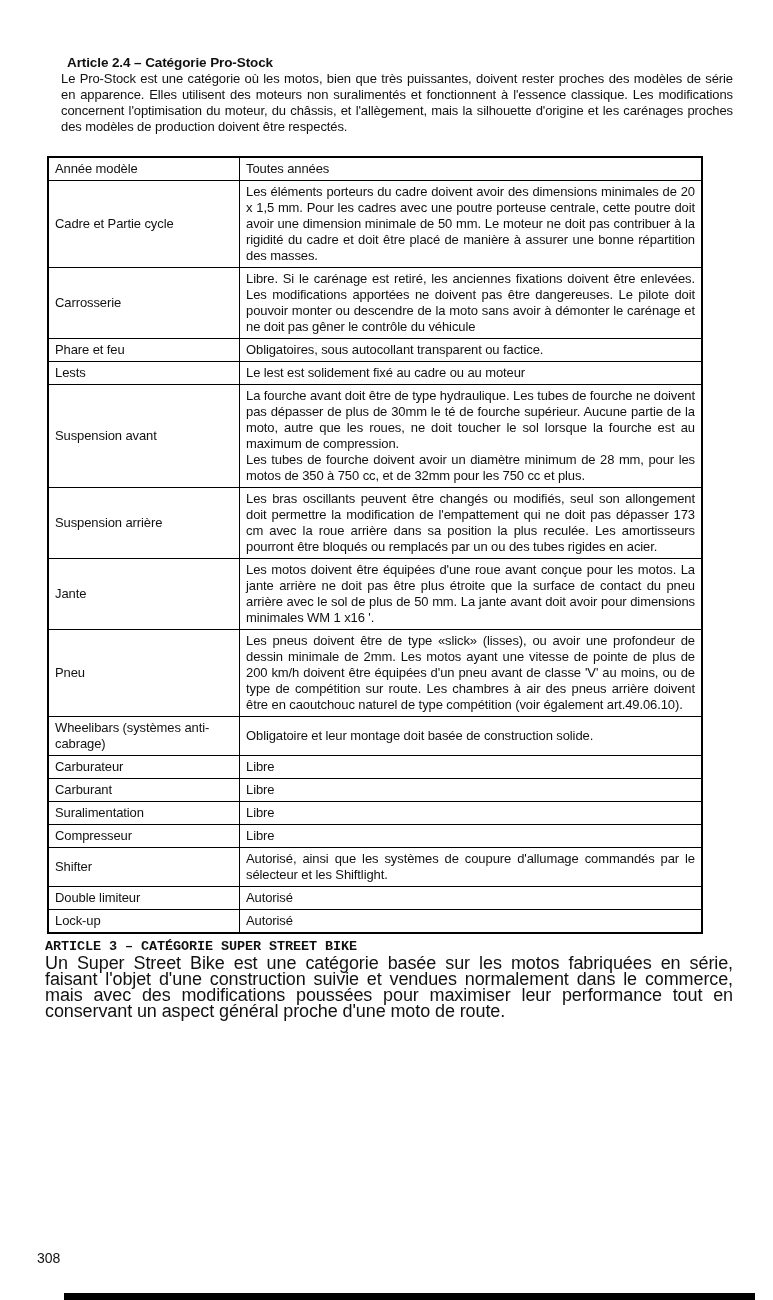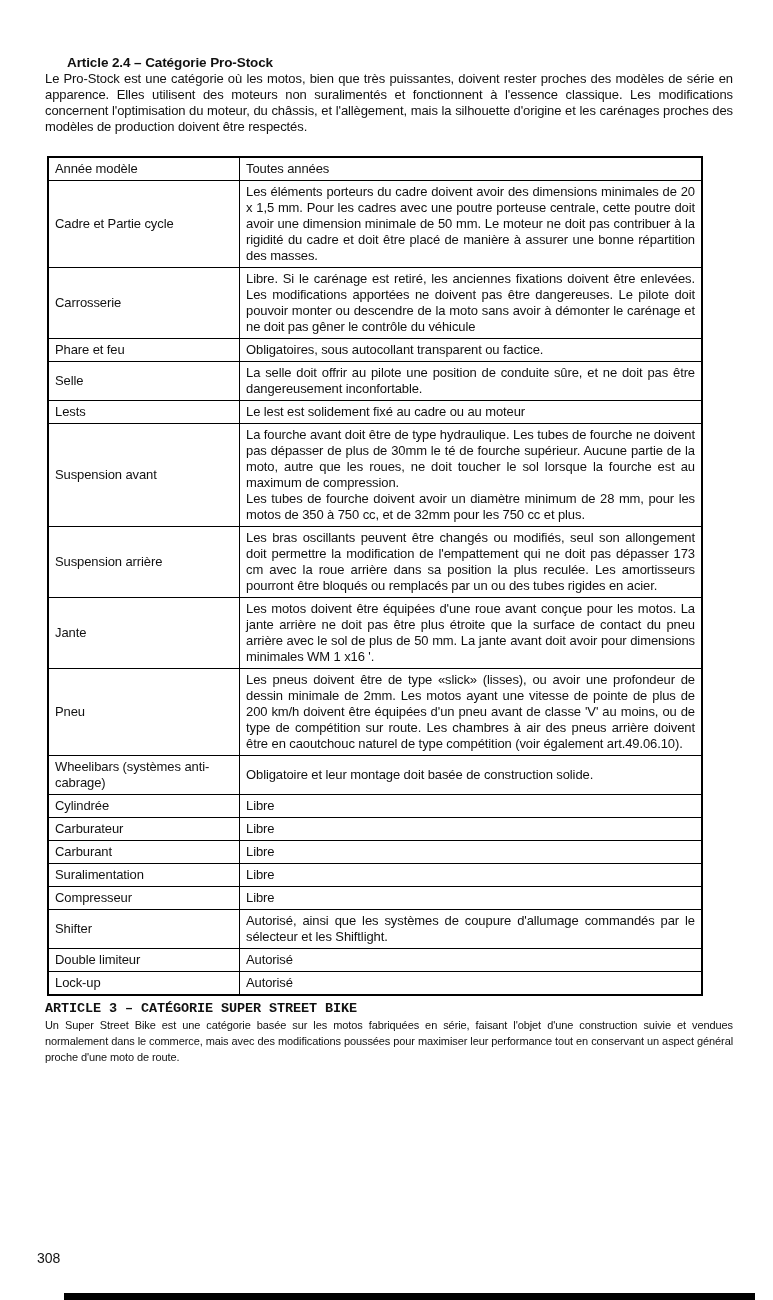--- a/index.html
+++ b/index.html
@@ -14,21 +14,21 @@
   .content{
     position:absolute;
     left:45px;top:55px;width:688px;
   }
   .art-title{
     margin:0 0 1px 22px;
     font-size:13.5px;font-weight:bold;
     letter-spacing:-0.1px;
   }
   .intro{
-    margin:1px 0 0 0;
+    margin:1px 0 0 16px;
     font-size:13px;line-height:16px;
     text-align:justify;
     letter-spacing:-0.1px;
   }
   table.spec{
     border-collapse:collapse;
     margin:21px 0 0 2px;
     width:656px;
     table-layout:fixed;
   }
@@ -49,21 +49,21 @@
     white-space:pre-line;
   }
   .art3-title{
     margin:5px 0 1px 0;
     font-size:13.5px;font-weight:bold;
     letter-spacing:-0.1px;
     font-family:Liberation Mono, monospace;
   }
   .art3-intro{
     margin:1px 0 0 0;
-    font-size:11px;line-height:16px;
+    font-size:18px;line-height:16px;
     text-align:justify;
     letter-spacing:-0.1px;
   }
   .page-number{
     position:absolute;
     left:37px;top:1250px;
     font-size:14px;
   }
   .scan-bar{
     position:absolute;
@@ -94,24 +94,20 @@
         </tr>
           <tr>
           <td class="c1">Carrosserie</td>
           <td class="c2">Libre. Si le carénage est retiré, les anciennes fixations doivent être enlevées. Les modifications apportées ne doivent pas être dangereuses. Le pilote doit pouvoir monter ou descendre de la moto sans avoir à démonter le carénage et ne doit pas gêner le contrôle du véhicule</td>
         </tr>
           <tr>
           <td class="c1">Phare et feu</td>
           <td class="c2">Obligatoires, sous autocollant transparent ou factice.</td>
         </tr>
           <tr>
-          <td class="c1">Selle</td>
-          <td class="c2">La selle doit offrir au pilote une position de conduite sûre, et ne doit pas être dangereusement inconfortable.</td>
-        </tr>
-          <tr>
           <td class="c1">Lests</td>
           <td class="c2">Le lest est solidement fixé au cadre ou au moteur</td>
         </tr>
           <tr>
           <td class="c1">Suspension avant</td>
           <td class="c2">La fourche avant doit être de type hydraulique. Les tubes de fourche ne doivent pas dépasser de plus de 30mm le té de fourche supérieur. Aucune partie de la moto, autre que les roues, ne doit toucher le sol lorsque la fourche est au maximum de compression.
 Les tubes de fourche doivent avoir un diamètre minimum de 28 mm, pour les motos de 350 à 750 cc, et de 32mm pour les 750 cc et plus.</td>
         </tr>
           <tr>
           <td class="c1">Suspension arrière</td>
@@ -121,24 +117,20 @@
           <td class="c1">Jante</td>
           <td class="c2">Les motos doivent être équipées d'une roue avant conçue pour les motos. La jante arrière ne doit pas être plus étroite que la surface de contact du pneu arrière avec le sol de plus de 50 mm. La jante avant doit avoir pour dimensions minimales WM 1 x16 '.</td>
         </tr>
           <tr>
           <td class="c1">Pneu</td>
           <td class="c2">Les pneus doivent être de type «slick» (lisses), ou avoir une profondeur de dessin minimale de 2mm. Les motos ayant une vitesse de pointe de plus de 200 km/h doivent être équipées d'un pneu avant de classe 'V' au moins, ou de type de compétition sur route. Les chambres à air des pneus arrière doivent être en caoutchouc naturel de type compétition (voir également art.49.06.10).</td>
         </tr>
           <tr>
           <td class="c1">Wheelibars (systèmes anti-cabrage)</td>
           <td class="c2">Obligatoire et leur montage doit basée de construction solide.</td>
-        </tr>
-          <tr>
-          <td class="c1">Cylindrée</td>
-          <td class="c2">Libre</td>
         </tr>
           <tr>
           <td class="c1">Carburateur</td>
           <td class="c2">Libre</td>
         </tr>
           <tr>
           <td class="c1">Carburant</td>
           <td class="c2">Libre</td>
         </tr>
           <tr>

